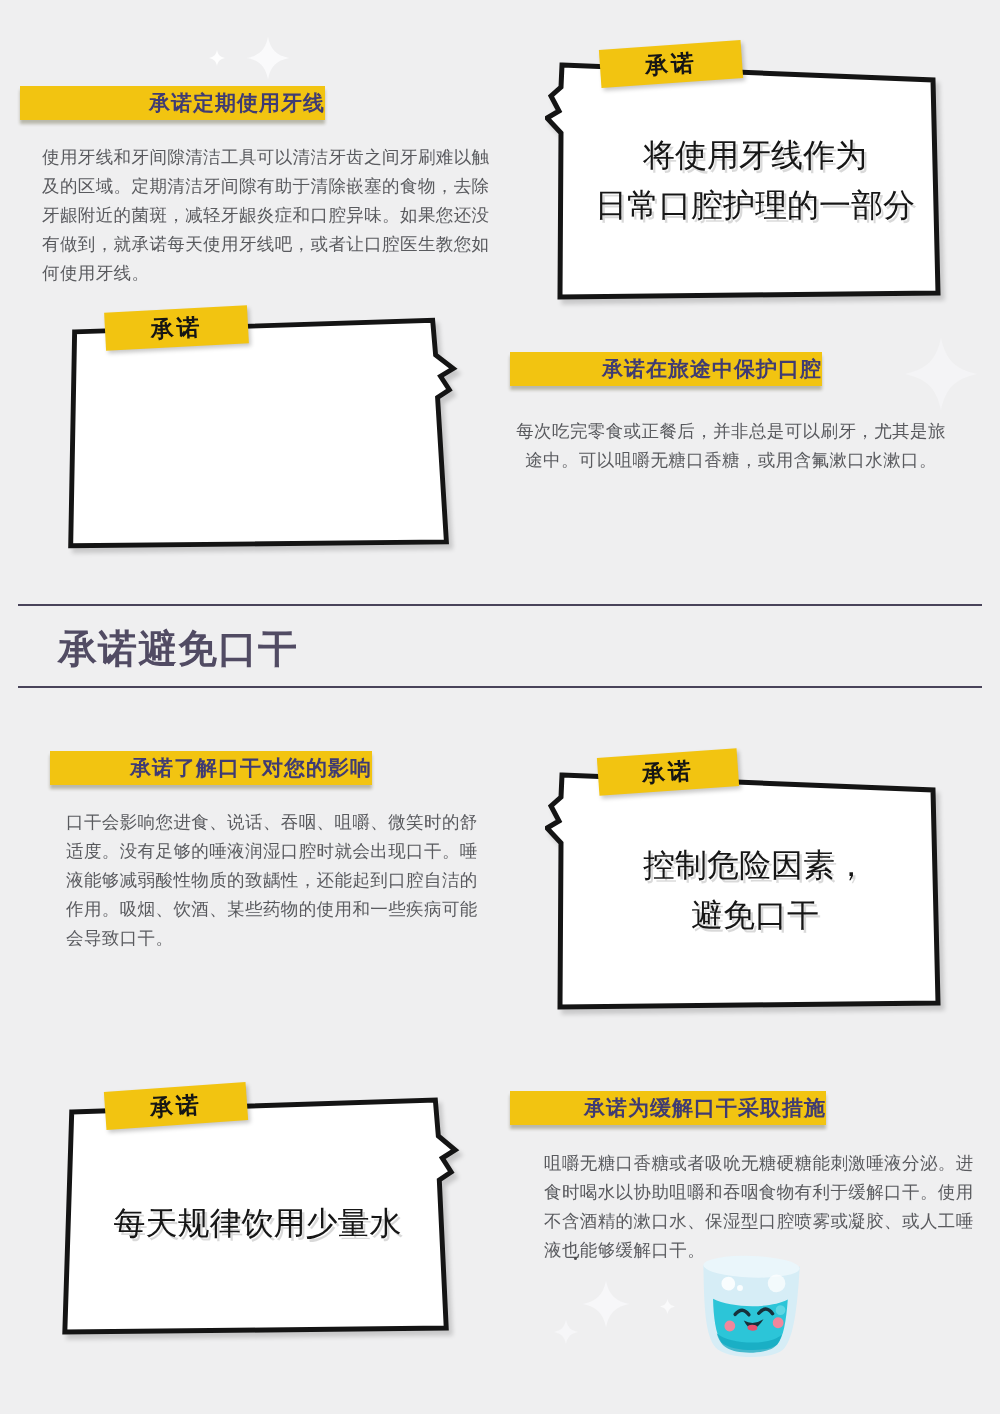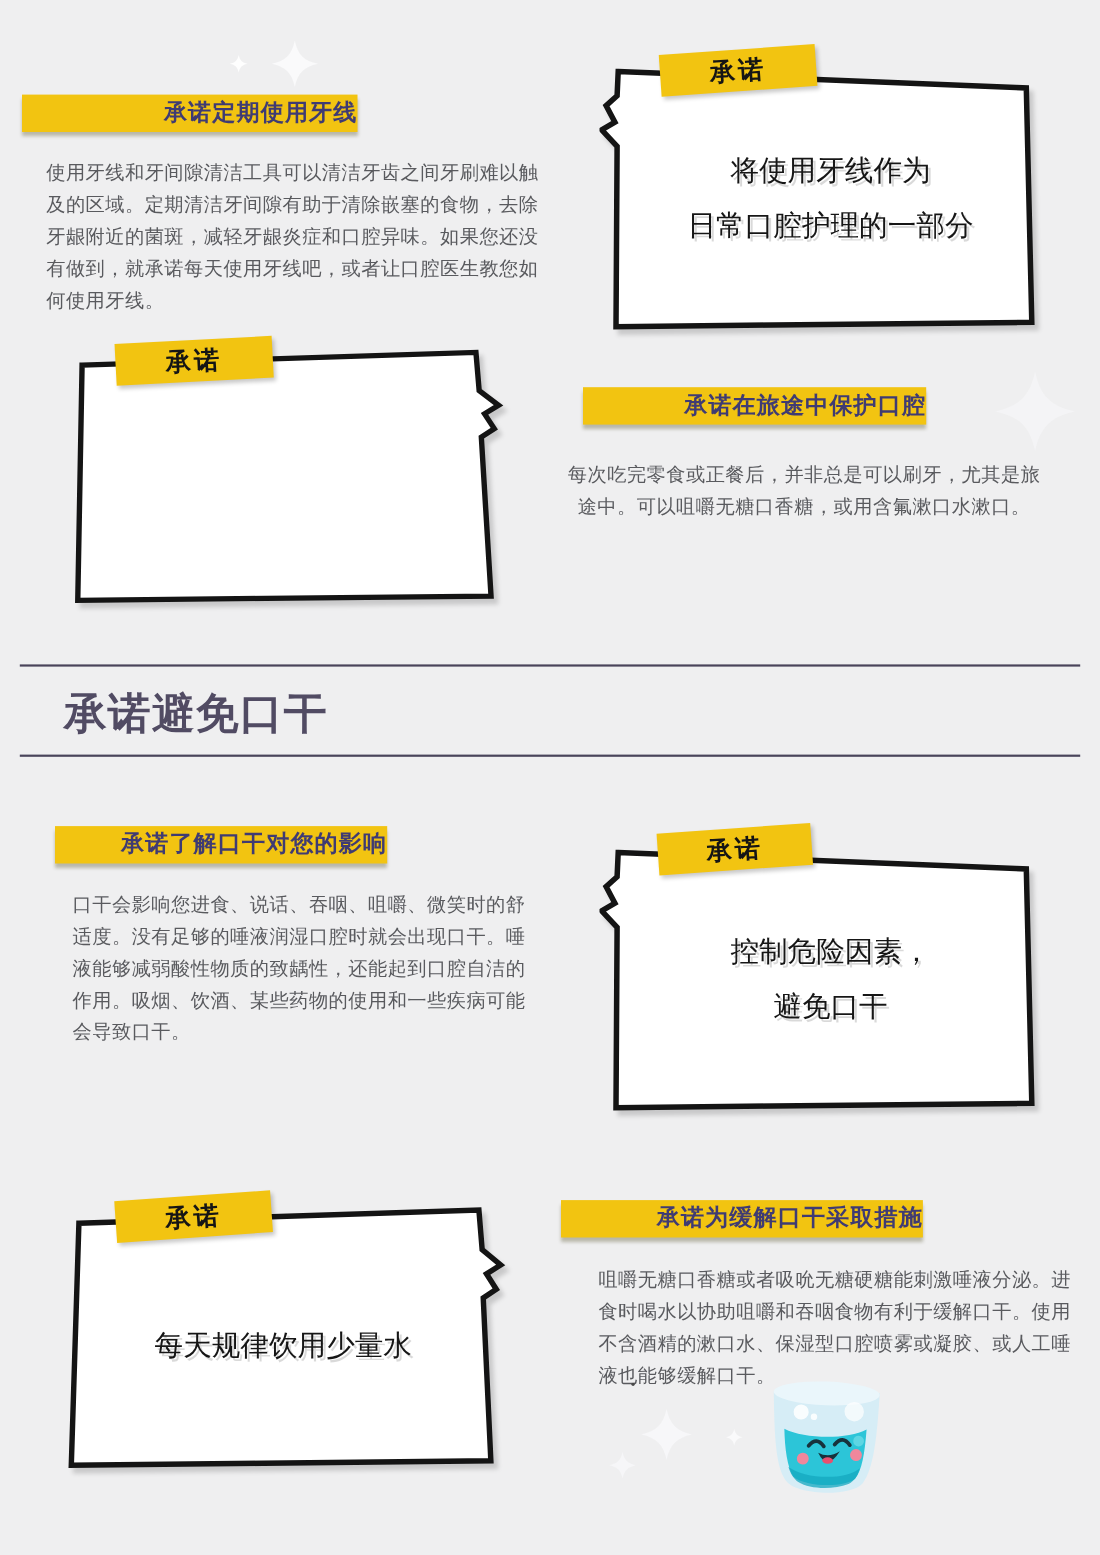--- a/index.html
+++ b/index.html
@@ -30,21 +30,21 @@
     fill:var(--bubble-fill,#fff); stroke:var(--bubble-border,#141414);
     stroke-width:5; stroke-linejoin:miter;
   }
   .tab{
     position:absolute; background:var(--yellow,#f2c411); color:#151515;
     font-weight:bold; font-size:23px; letter-spacing:3px; text-align:center;
     height:38px; line-height:38px; box-shadow:2px 3px 4px rgba(0,0,0,0.22); z-index:3;
   }
   .bubble-text{
     position:absolute; left:18px; right:18px; z-index:2; text-align:center;
-    color:#161616; font-size:26px; line-height:50px;
+    color:#161616; font-size:32px; line-height:50px;
     text-shadow:2.5px 2.5px 0 rgba(0,0,0,0.15);
   }
   .bubble-text span{display:block;}
   
   .hr{position:absolute; left:18px; width:964px; height:2px; background:var(--divider-line,#49445a);}
   .section-title{
     position:absolute; left:58px; top:622px; font-size:39px; font-weight:bold;
     color:var(--title-text,#514b63); letter-spacing:1px;
   }
   
@@ -95,49 +95,49 @@
     </div>
   </div>
 
   <div class="bubble" style="left:55px; top:303px; width:412px; height:262px;">
     <svg class="frame" viewBox="0 0 420 272" preserveAspectRatio="none">
       <polygon points="20,30 385,18 388,54 406,68 393,76 402,90 390,98 399,248 16,252"></polygon>
     </svg>
     <div class="tab" style="left:50px; top:6px; width:143px; transform:rotate(-3deg);">承诺</div>
   </div>
 
-  <div class="badge" style="left:530px; top:352px; width:312px;">承诺在旅途中保护口腔</div>
+  <div class="badge" style="left:510px; top:352px; width:312px;">承诺在旅途中保护口腔</div>
 
   <div class="para" style="left:516px; top:417px; width:430px;text-align:center;">每次吃完零食或正餐后，并非总是可以刷牙，尤其是旅
 途中。可以咀嚼无糖口香糖，或用含氟漱口水漱口。</div>
 
   <div class="hr" style="top:604px;"></div>
   <div class="section-title">承诺避免口干</div>
   <div class="hr" style="top:686px;"></div>
 
-  <div class="badge" style="left:50px; top:751px; width:302px;">承诺了解口干对您的影响</div>
+  <div class="badge" style="left:50px; top:751px; width:302px;padding-left:20px;">承诺了解口干对您的影响</div>
 
   <div class="para" style="left:66px; top:808px; width:420px;">口干会影响您进食、说话、吞咽、咀嚼、微笑时的舒
 适度。没有足够的唾液润湿口腔时就会出现口干。唾
 液能够减弱酸性物质的致龋性，还能起到口腔自洁的
 作用。吸烟、饮酒、某些药物的使用和一些疾病可能
 会导致口干。</div>
 
   <div class="bubble" style="left:545px; top:748px; width:420px; height:272px;">
     <svg class="frame" viewBox="0 0 420 272" preserveAspectRatio="none">
       <polygon points="17,27 388,42 393,255 15,259 16,95 2,80 14,73 6,58 16,49"></polygon>
     </svg>
     <div class="tab" style="left:53px; top:5px; width:140px; transform:rotate(-4deg);">承诺</div>
     <div class="bubble-text" style="top:92px;">
       <span>控制危险因素，</span>
       <span>避免口干</span>
     </div>
   </div>
 
-  <div class="badge" style="left:510px; top:1091px; width:316px;padding-left:13px;">承诺为缓解口干采取措施</div>
+  <div class="badge" style="left:510px; top:1091px; width:316px;">承诺为缓解口干采取措施</div>
 
   <div class="para" style="left:544px; top:1149px; width:440px;">咀嚼无糖口香糖或者吸吮无糖硬糖能刺激唾液分泌。进
 食时喝水以协助咀嚼和吞咽食物有利于缓解口干。使用
 不含酒精的漱口水、保湿型口腔喷雾或凝胶、或人工唾
 液也能够缓解口干。</div>
 
   <div class="bubble" style="left:50px; top:1080px; width:415px; height:272px;">
     <svg class="frame" viewBox="0 0 420 272" preserveAspectRatio="none">
       <polygon points="22,32 390,20 393,56 410,70 397,78 406,92 394,100 401,248 15,252"></polygon>
     </svg>

